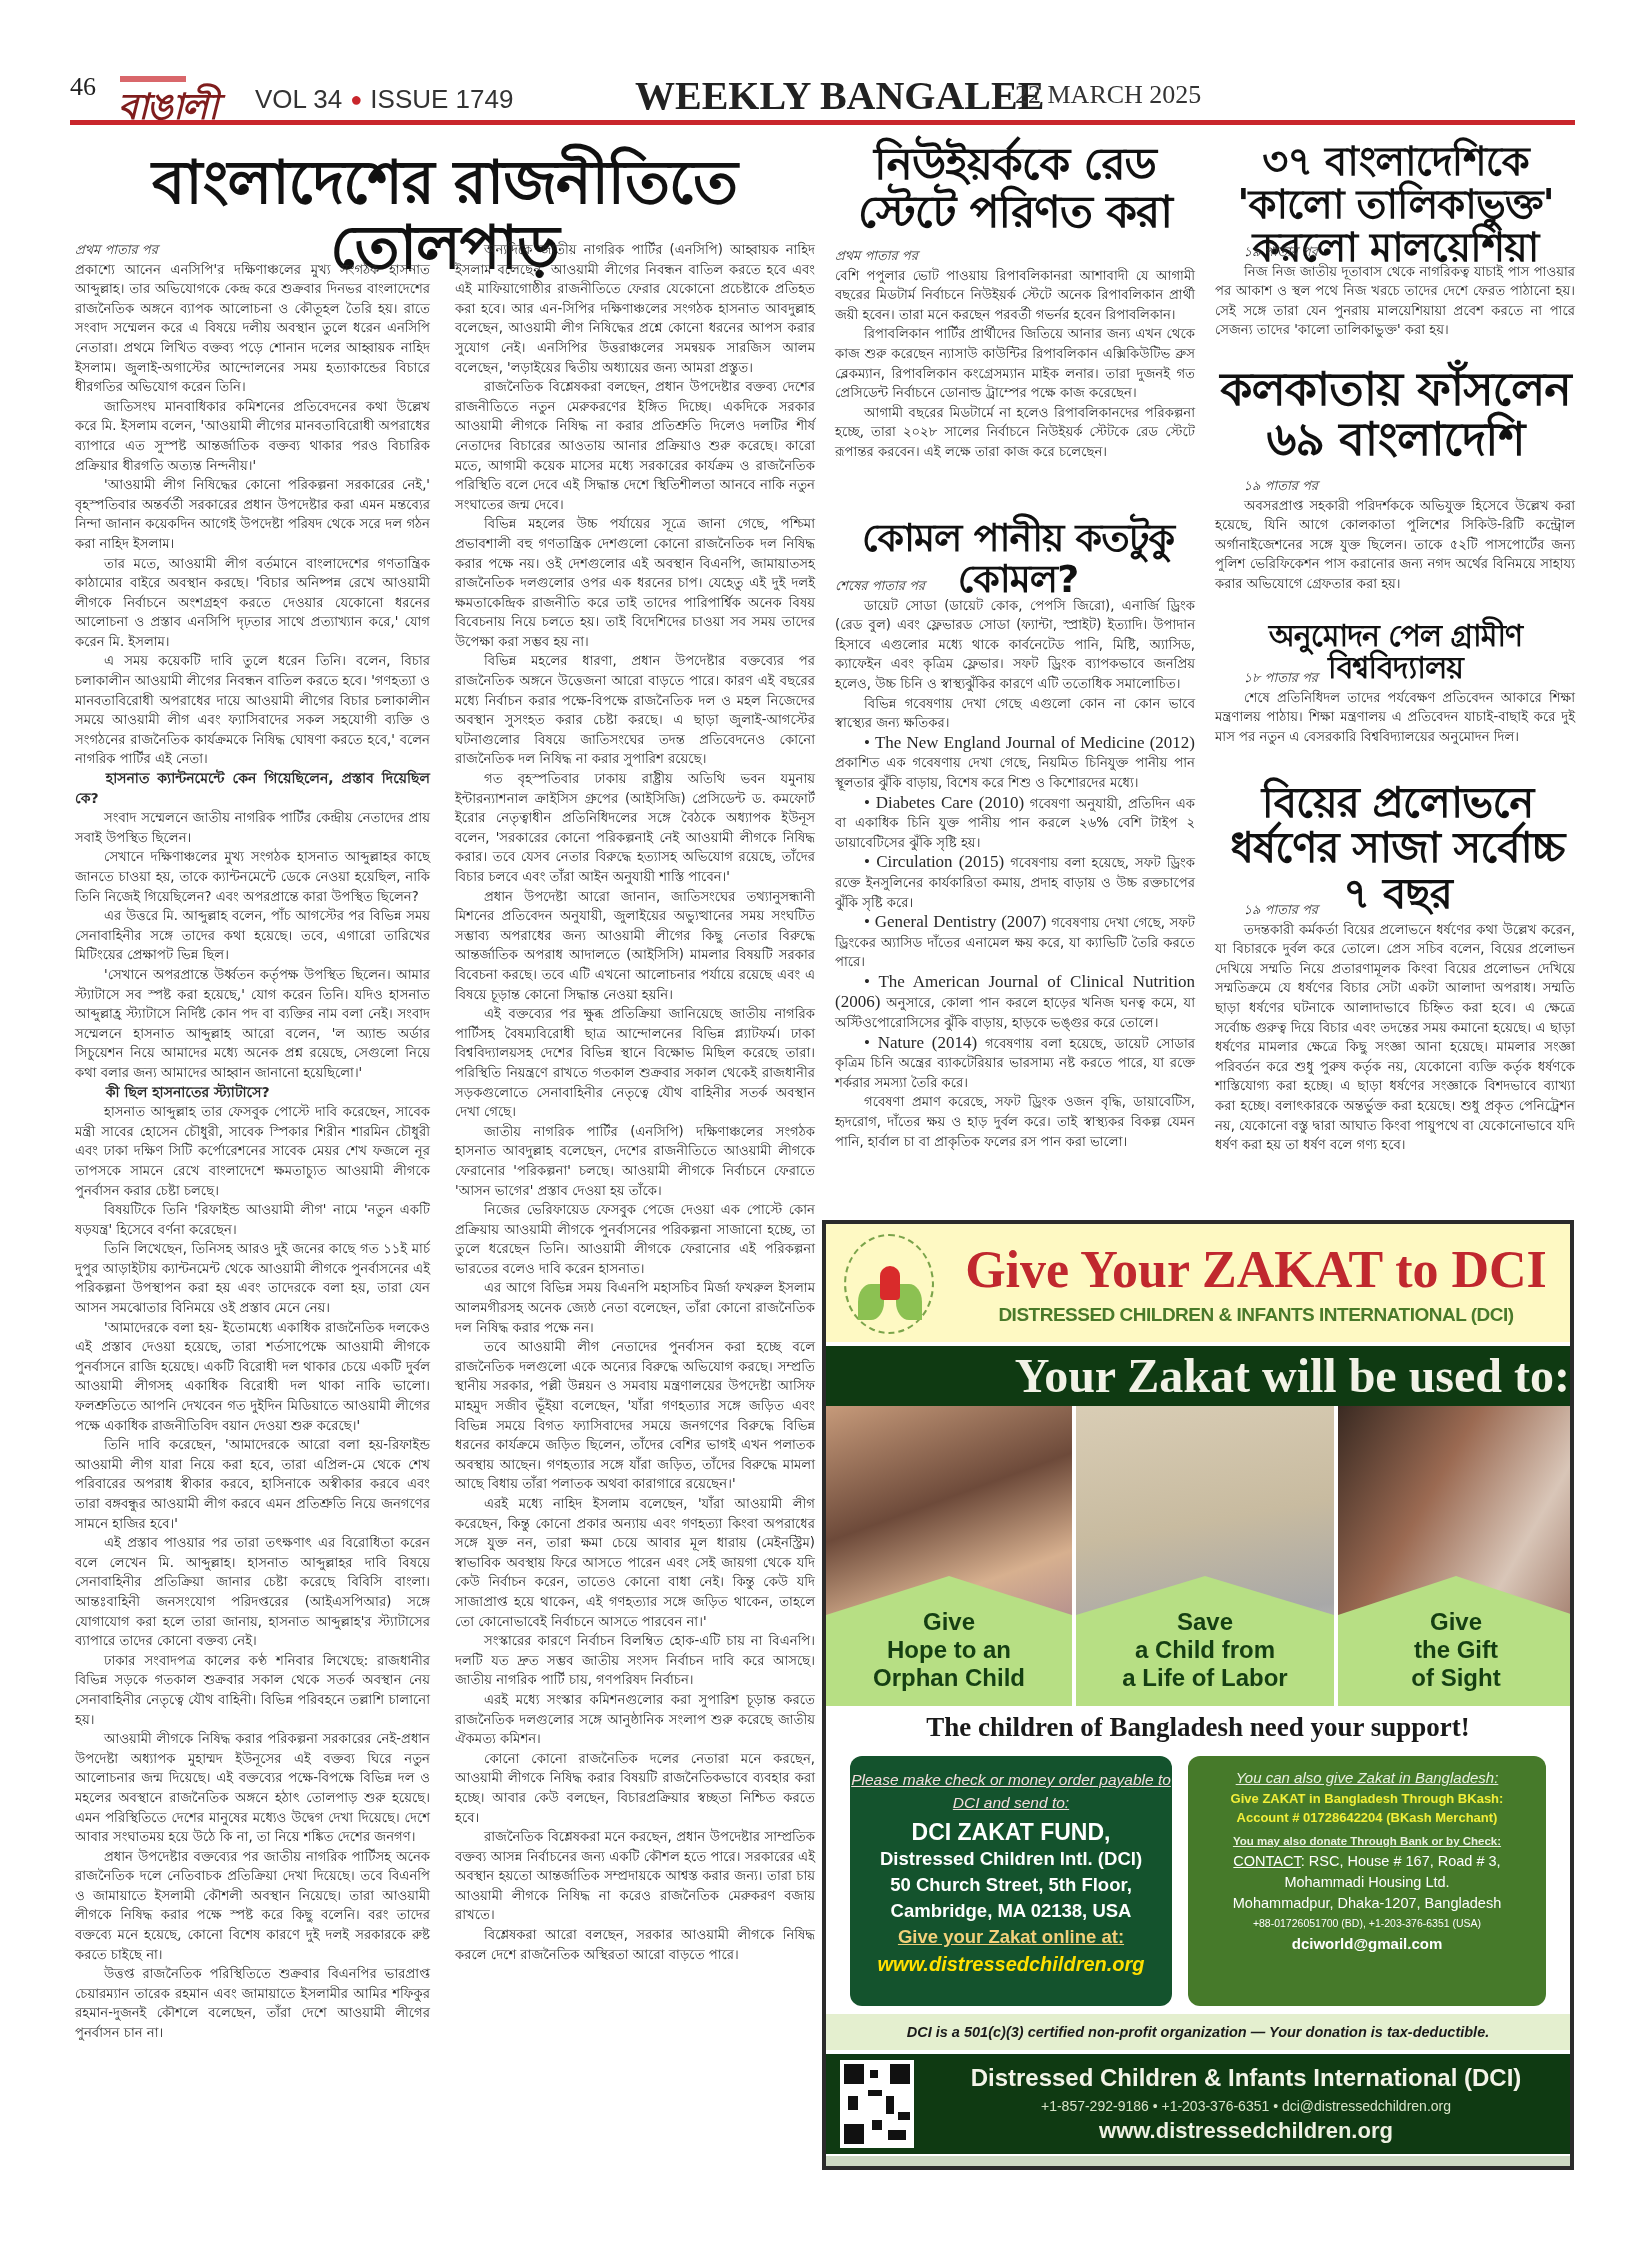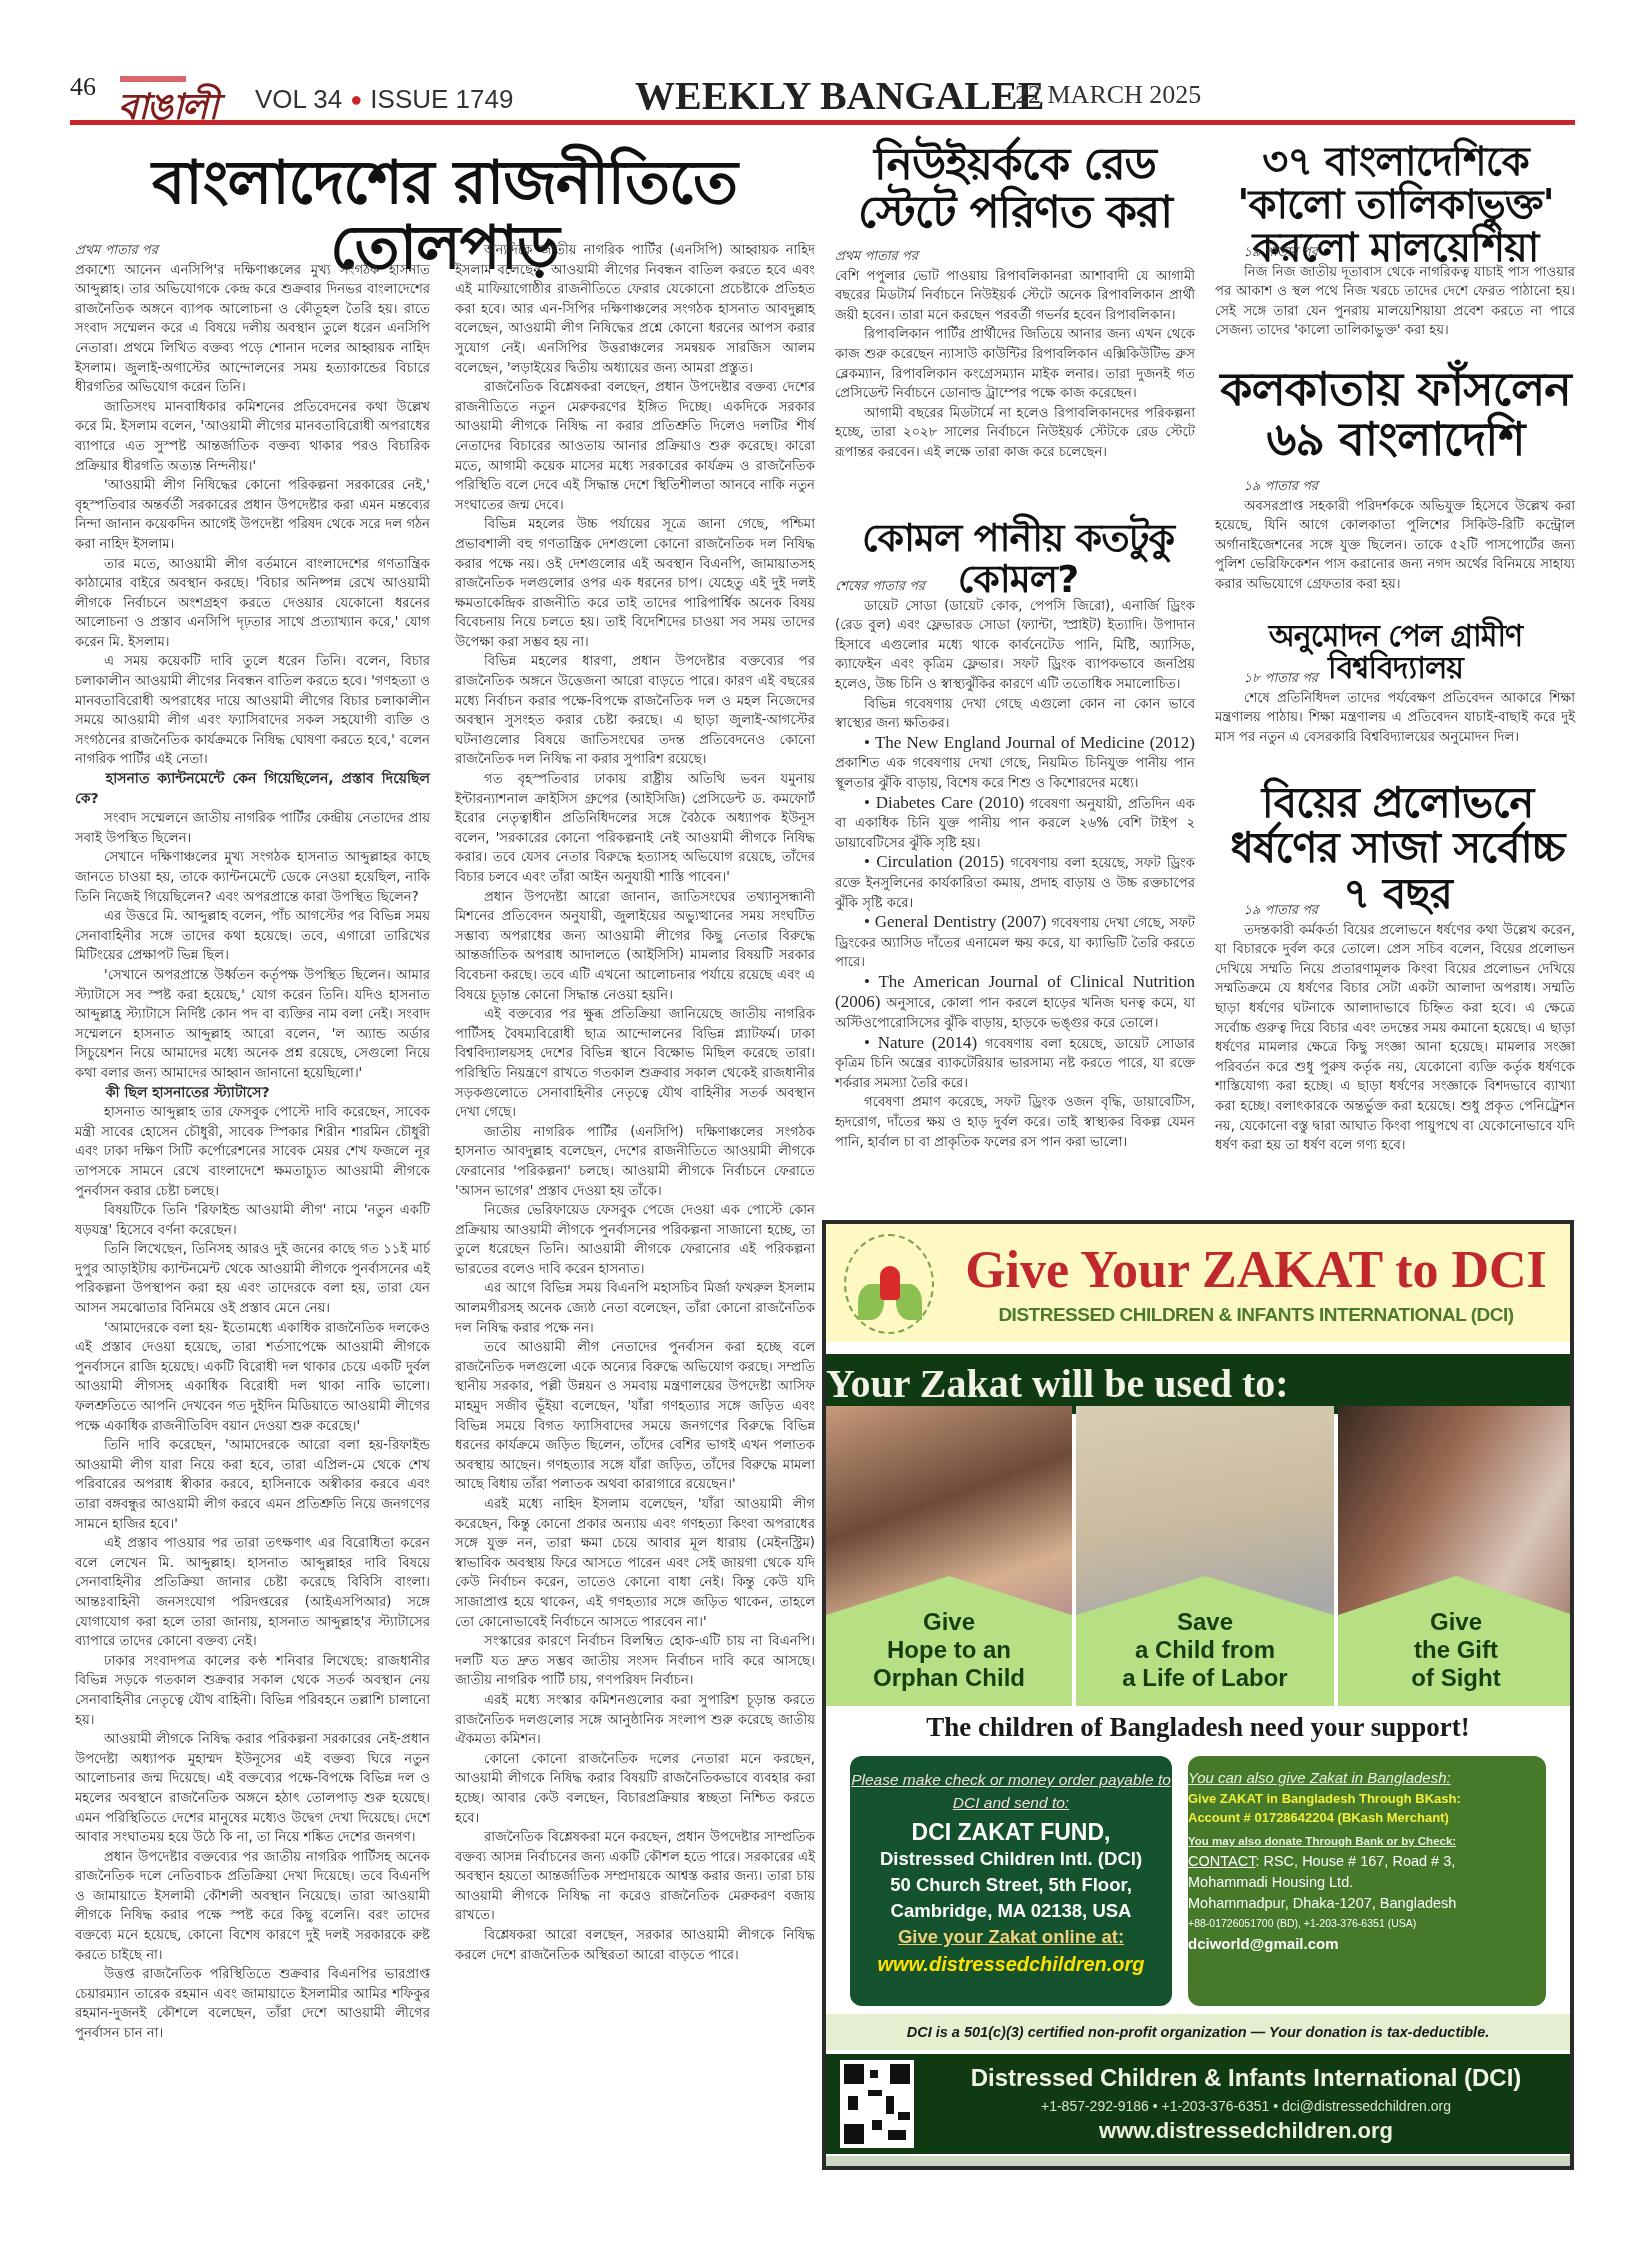--- a/index.html
+++ b/index.html
@@ -25,28 +25,28 @@
   .ref-en { font-family:"Liberation Serif", serif; font-size:17px; }
 
   .ad { position:absolute; left:822px; top:1220px; width:752px; height:950px; border:4px solid #2b2b2b; background:#fff; box-sizing:border-box; overflow:hidden; }
   .ad-header { position:absolute; left:0; top:0; width:100%; height:118px; background:#fef9c3; }
   .ad-logo { position:absolute; left:18px; top:10px; width:90px; height:100px; border-radius:50%; border:2px dashed #7aa34a; box-sizing:border-box; }
   .ad-logo .fig { position:absolute; left:34px; top:30px; width:20px; height:34px; background:#d92b2b; border-radius:10px 10px 4px 4px; }
   .ad-logo .leaf-l { position:absolute; left:12px; top:48px; width:26px; height:36px; border-radius:50% 0 50% 0; background:#8cc152; }
   .ad-logo .leaf-r { position:absolute; left:50px; top:48px; width:26px; height:36px; border-radius:0 50% 0 50%; background:#8cc152; }
   .ad-title { position:absolute; left:120px; top:16px; width:620px; text-align:center; font-family:"Liberation Serif", serif; font-weight:bold; font-size:52px; color:#c0282e; }
   .ad-subtitle { position:absolute; left:120px; top:80px; width:620px; text-align:center; font-family:"Liberation Sans", sans-serif; font-weight:bold; font-size:19px; color:#4a7a2a; letter-spacing:-0.5px; }
-  .ad-band { position:absolute; left:0; top:122px; width:100%; height:60px; background:#0f3a12; color:#f2f2e6; text-align:left; font-family:"Liberation Serif", serif; font-weight:bold; font-size:40px; line-height:60px;margin-top:8px; }
+  .ad-band { position:absolute; left:0; top:122px; width:100%; height:60px; background:#0f3a12; color:#f2f2e6; text-align:right; font-family:"Liberation Serif", serif; font-weight:bold; font-size:48px; line-height:60px; }
   .ad-photos { position:absolute; left:0; top:182px; width:100%; height:300px; }
   .photo { position:absolute; top:0; height:300px; overflow:hidden; }
   .photo .cap { position:absolute; left:0; bottom:0; width:100%; height:130px; background:#b7df84; clip-path:polygon(0 30%, 50% 0, 100% 30%, 100% 100%, 0 100%); }
   .photo .cap-text { position:absolute; left:0; bottom:14px; width:100%; text-align:center; font-family:"Liberation Sans", sans-serif; font-weight:bold; font-size:24px; line-height:28px; color:#153f12; }
   .ad-support { position:absolute; left:0; top:488px; width:100%; text-align:center; font-family:"Liberation Serif", serif; font-weight:bold; font-size:27px; color:#1a1a1a; }
   .box-red { position:absolute; left:24px; top:532px; width:322px; height:250px; background:#14532d; border-radius:12px; color:#fff; text-align:center; font-family:"Liberation Sans", sans-serif; }
-  .box-green { position:absolute; left:362px; top:532px; width:358px; height:250px; background:#467a2a; border-radius:12px; color:#fff; font-family:"Liberation Sans", sans-serif; }
+  .box-green { position:absolute; left:362px; top:532px; width:358px; height:250px; background:#467a2a; border-radius:12px; color:#fff; text-align:center; font-family:"Liberation Sans", sans-serif; }
   .box-red .u { font-style:italic; text-decoration:underline; font-size:15.5px; line-height:23px; color:#f6dede; margin-top:12px; }
   .box-red .big { font-weight:bold; font-size:23px; line-height:28px; margin-top:4px; }
   .box-red .mid { font-weight:bold; font-size:18.5px; line-height:26px; }
   .box-red .online { font-weight:bold; font-size:18.5px; line-height:26px; color:#f3d07a; text-decoration:underline; }
   .box-red .web { font-weight:bold; font-style:italic; font-size:20px; line-height:28px; color:#ffe000; }
   .box-green .u { font-style:italic; text-decoration:underline; font-size:15px; line-height:23px; color:#eaf1e0; margin-top:10px; }
   .box-green .y { font-weight:bold; font-size:13px; line-height:19px; color:#f3ef3a; }
   .box-green .u2 { text-decoration:underline; font-size:11.5px; line-height:20px; color:#eaf1e0; margin-top:4px; font-weight:bold; }
   .box-green .t { font-size:14.5px; line-height:21px; }
   .box-green .s { font-size:10.5px; line-height:18px; }

